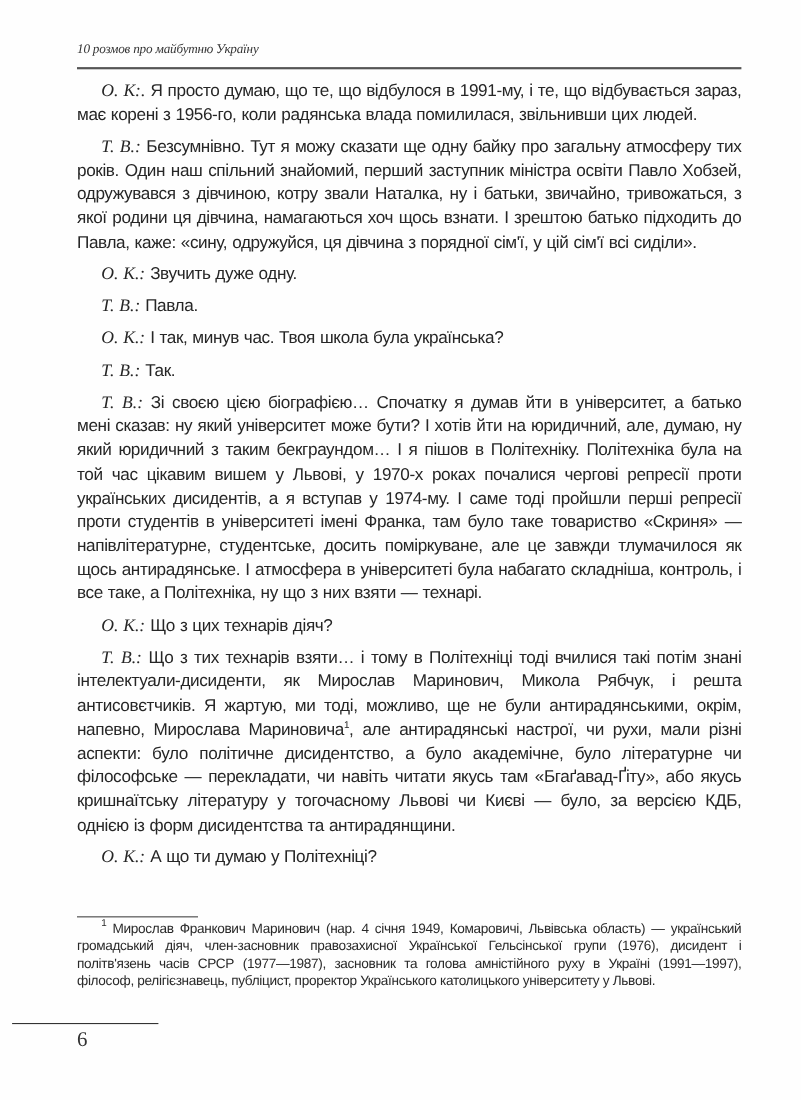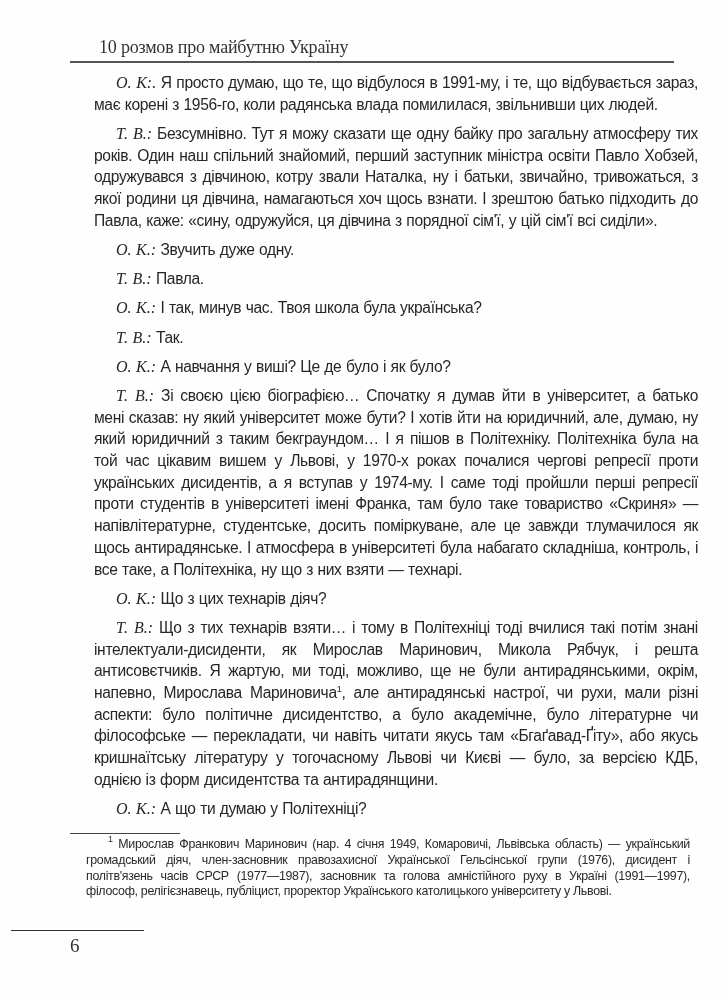--- a/index.html
+++ b/index.html
@@ -1,49 +1,48 @@
 <!DOCTYPE html>
 <html><head>
 <meta charset="utf-8">
 <style>
   html, body { margin: 0; padding: 0; background: #fefefe; }
   body { width: 728px; height: 1000px; position: relative; overflow: hidden;
          font-family: "Liberation Sans", "DejaVu Sans", sans-serif; color: #262626; }
   .page { position: absolute; left: 70px; top: 0; width: 604px; }
   .running-head { position: absolute; left: 0; top: 37px; font-family: "Liberation Serif", serif;
-                  font-size: 18px; color: #333; letter-spacing: -0.2px; margin-left: 29px; }
+                  font-style: italic; font-size: 12px; color: #333; letter-spacing: -0.2px; }
   .head-rule { position: absolute; left: 0; top: 61px; width: 604px; height: 2px; background: #555; }
   .body { position: absolute; left: 0; top: 72px; width: 604px; font-size: 15.6px; line-height: 21.7px;
           text-align: justify; font-family: "Liberation Sans", sans-serif; letter-spacing: -0.35px;
-          word-spacing: 0.5px; font-stretch: condensed; margin-left: 24px; }
+          word-spacing: 0.5px; font-stretch: condensed; }
   .para { margin: 0 0 7.5px 0; text-indent: 22px; }
   .sp { font-family: "Liberation Serif", serif; font-style: italic; font-size: 16px; letter-spacing: 0; }
   sup { font-size: 9px; line-height: 0; vertical-align: 6px; }
   .fn-rule { position: absolute; left: 70px; top: 833px; width: 110px; height: 1px; background: #444; }
-  .footnote { position: absolute; left: 86px; top: 837px; width: 604px; font-size: 12.4px; line-height: 15.8px;
+  .footnote { position: absolute; left: 70px; top: 837px; width: 604px; font-size: 12.4px; line-height: 15.8px;
               text-align: justify; text-indent: 22px; letter-spacing: -0.3px; color: #2a2a2a; margin: 0; }
   .foot-rule { position: absolute; left: 11px; top: 930px; width: 133px; height: 1px; background: #333; }
   .page-number { position: absolute; left: 70px; top: 935px; font-family: "Liberation Serif", serif;
                  font-size: 19px; color: #333; }
 </style>
 </head>
 <body>
 
 <div class="page">
   <div class="running-head">10 розмов про майбутню Україну</div>
   <div class="head-rule"></div>
 
   <div class="body">
     <p class="para"><span class="sp">О. К:.</span><span> Я просто думаю, що те, що відбулося в 1991-му, і те, що відбувається зараз, має корені з 1956-го, коли радянська влада помилилася, звільнивши цих людей.</span></p>
     <p class="para"><span class="sp">Т. В.:</span><span> Безсумнівно. Тут я можу сказати ще одну байку про загальну атмосферу тих років. Один наш спільний знайомий, перший заступник міністра освіти Павло Хобзей, одружувався з дівчиною, котру звали Наталка, ну і батьки, звичайно, тривожаться, з якої родини ця дівчина, намагаються хоч щось взнати. І зрештою батько підходить до Павла, каже: «сину, одружуйся, ця дівчина з порядної сім'ї, у цій сім'ї всі сиділи».</span></p>
     <p class="para"><span class="sp">О. К.:</span><span> Звучить дуже одну.</span></p>
     <p class="para"><span class="sp">Т. В.:</span><span> Павла.</span></p>
     <p class="para"><span class="sp">О. К.:</span><span> І так, минув час. Твоя школа була українська?</span></p>
     <p class="para"><span class="sp">Т. В.:</span><span> Так.</span></p>
-    <p class="para"><span class="sp">О. К.:</span><span> А навчання у виші? Це де було і як було?</span></p>
     <p class="para"><span class="sp">Т. В.:</span><span> Зі своєю цією біографією… Спочатку я думав йти в університет, а батько мені сказав: ну який університет може бути? І хотів йти на юридичний, але, думаю, ну який юридичний з таким бекграундом… І я пішов в Політехніку. Політехніка була на той час цікавим вишем у Львові, у 1970-х роках почалися чергові репресії проти українських дисидентів, а я вступав у 1974-му. І саме тоді пройшли перші репресії проти студентів в університеті імені Франка, там було таке товариство «Скриня» — напівлітературне, студентське, досить поміркуване, але це завжди тлумачилося як щось антирадянське. І атмосфера в університеті була набагато складніша, контроль, і все таке, а Політехніка, ну що з них взяти — технарі.</span></p>
     <p class="para"><span class="sp">О. К.:</span><span> Що з цих технарів діяч?</span></p>
     <p class="para"><span class="sp">Т. В.:</span><span> Що з тих технарів взяти… і тому в Політехніці тоді вчилися такі потім знані інтелектуали-дисиденти, як Мирослав Маринович, Микола Рябчук, і решта антисовєтчиків. Я жартую, ми тоді, можливо, ще не були антирадянськими, окрім, напевно, Мирослава Мариновича</span><sup>1</sup><span>, але антирадянські настрої, чи рухи, мали різні аспекти: було політичне дисидентство, а було академічне, було літературне чи філософське — перекладати, чи навіть читати якусь там «Бгаґавад-Ґіту», або якусь кришнаїтську літературу у тогочасному Львові чи Києві — було, за версією КДБ, однією із форм дисидентства та антирадянщини.</span></p>
     <p class="para"><span class="sp">О. К.:</span><span> А що ти думаю у Політехніці?</span></p>
   </div>
 </div>
 
 <div class="fn-rule"></div>
 <p class="footnote"><sup>1</sup><span> Мирослав Франкович Маринович (нар. 4 січня 1949, Комаровичі, Львівська область) — український громадський діяч, член-засновник правозахисної Української Гельсінської групи (1976), дисидент і політв'язень часів СРСР (1977—1987), засновник та голова амністійного руху в Україні (1991—1997), філософ, релігієзнавець, публіцист, проректор Українського католицького університету у Львові.</span></p>
 

